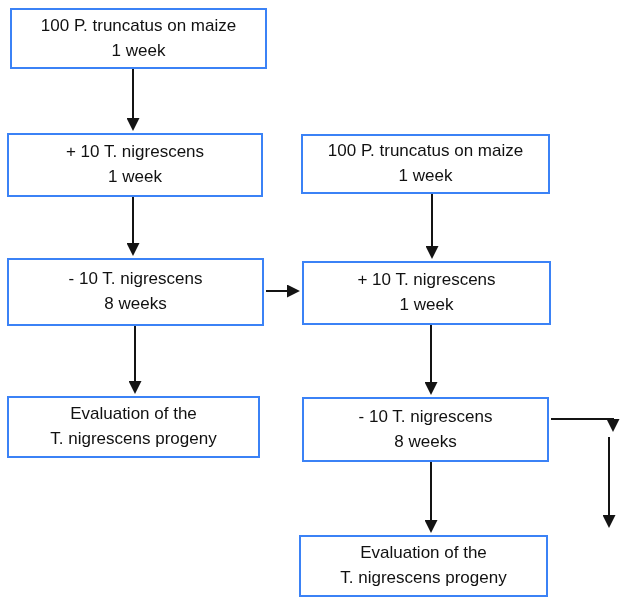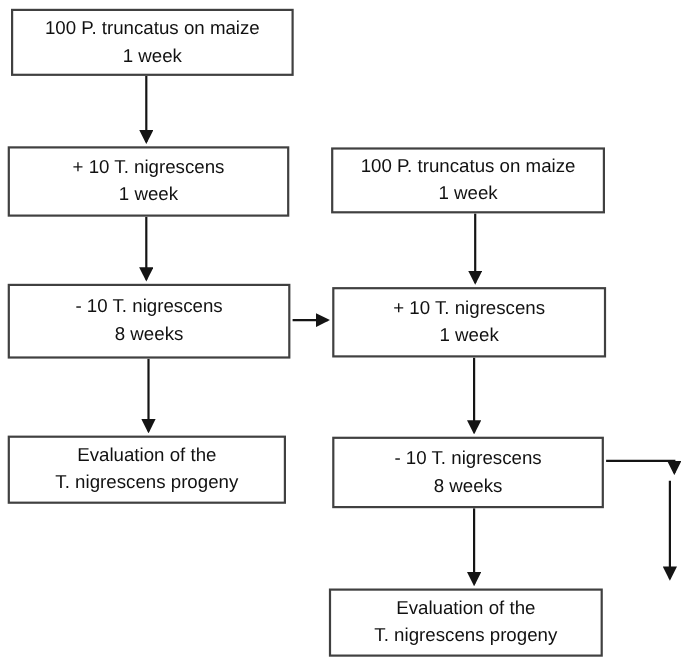--- a/index.html
+++ b/index.html
@@ -12,21 +12,21 @@
     width: 624px;
     height: 609px;
     background: #ffffff;
     font-family: "Liberation Sans", sans-serif;
     color: #111111;
     overflow: hidden;
   }
   .flow-box {
     position: absolute;
     box-sizing: border-box;
-    border: 2px solid #404040;
+    border: 2px solid #3b82f6;
     background: #ffffff;
     display: flex;
     flex-direction: column;
     align-items: center;
     justify-content: center;
     text-align: center;
     font-size: 17px;
     line-height: 1.45;
     z-index: 2;
   }

